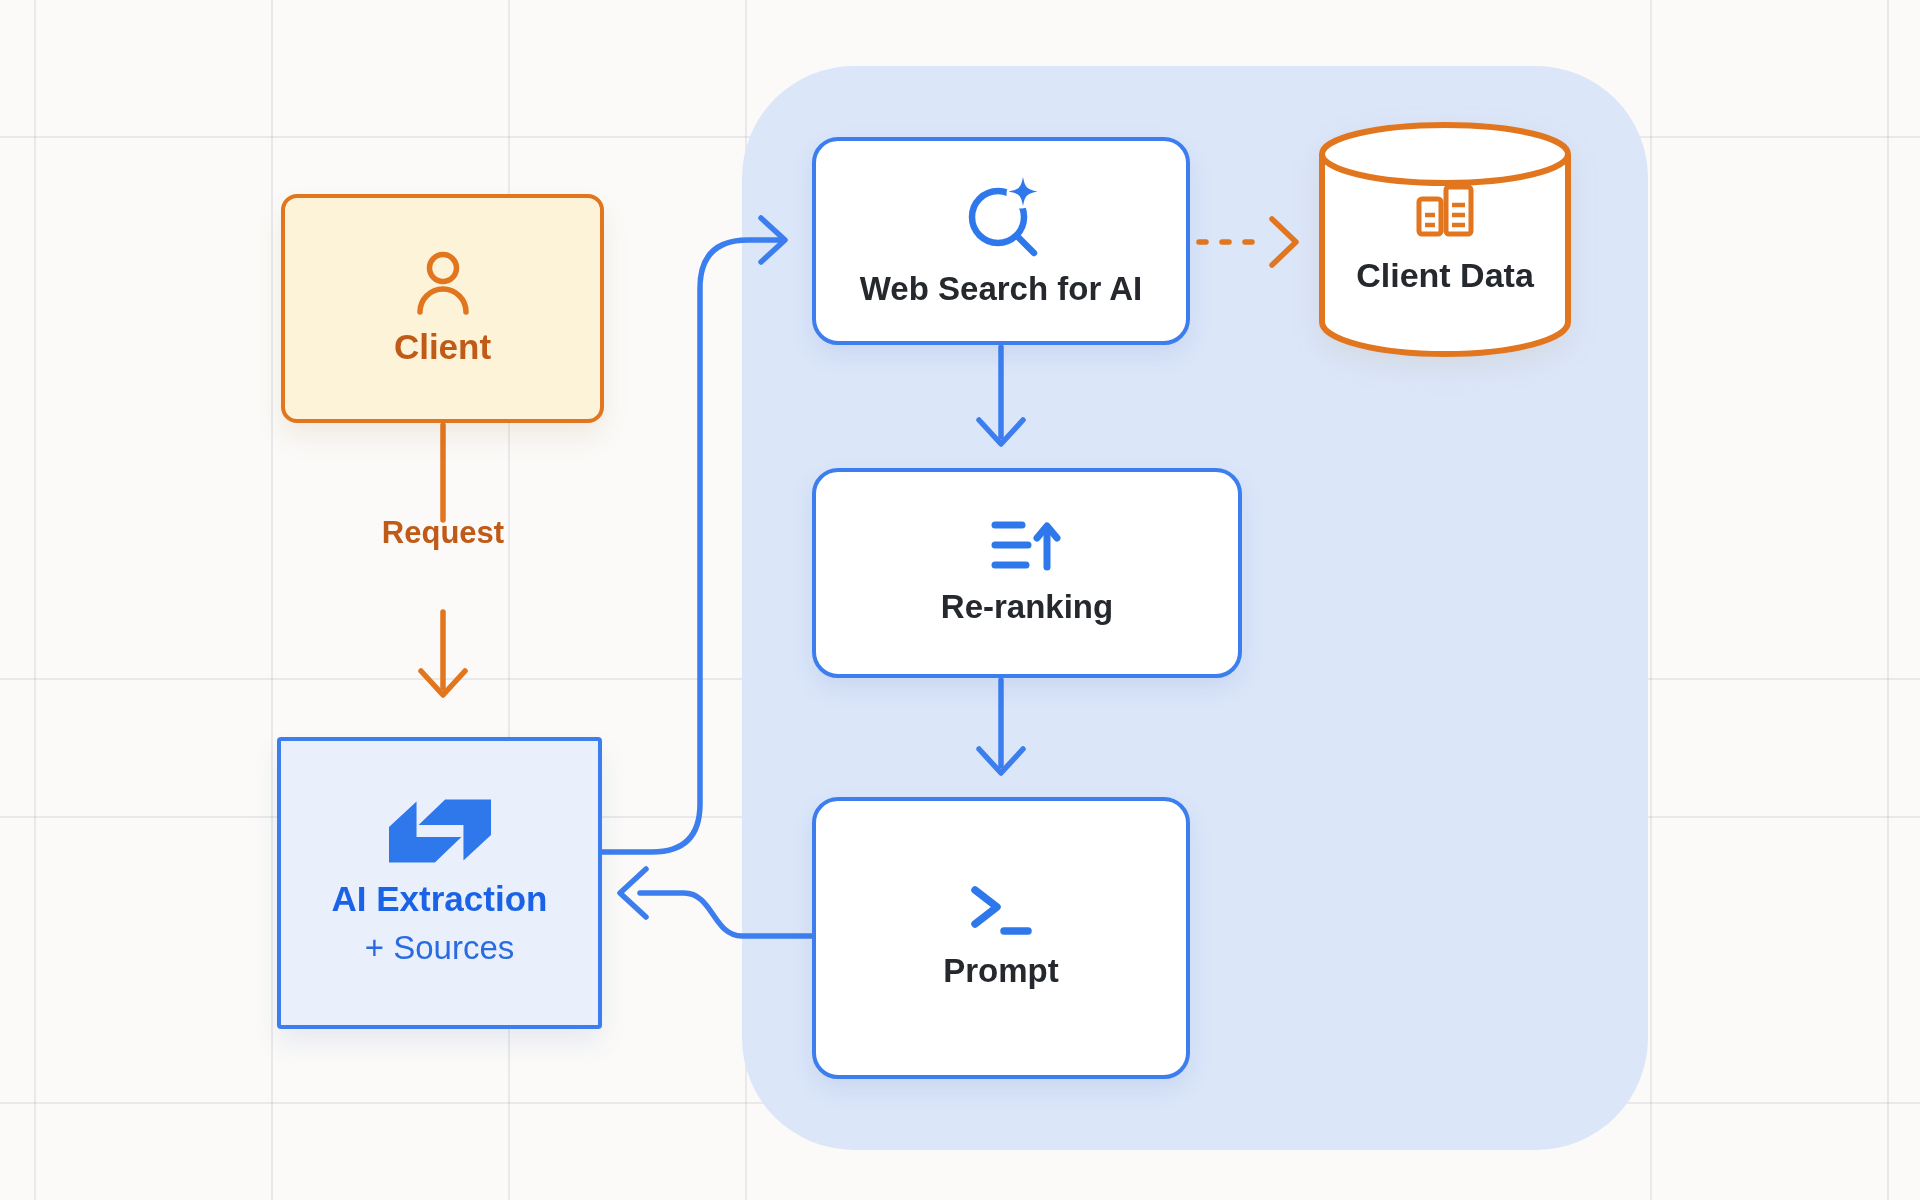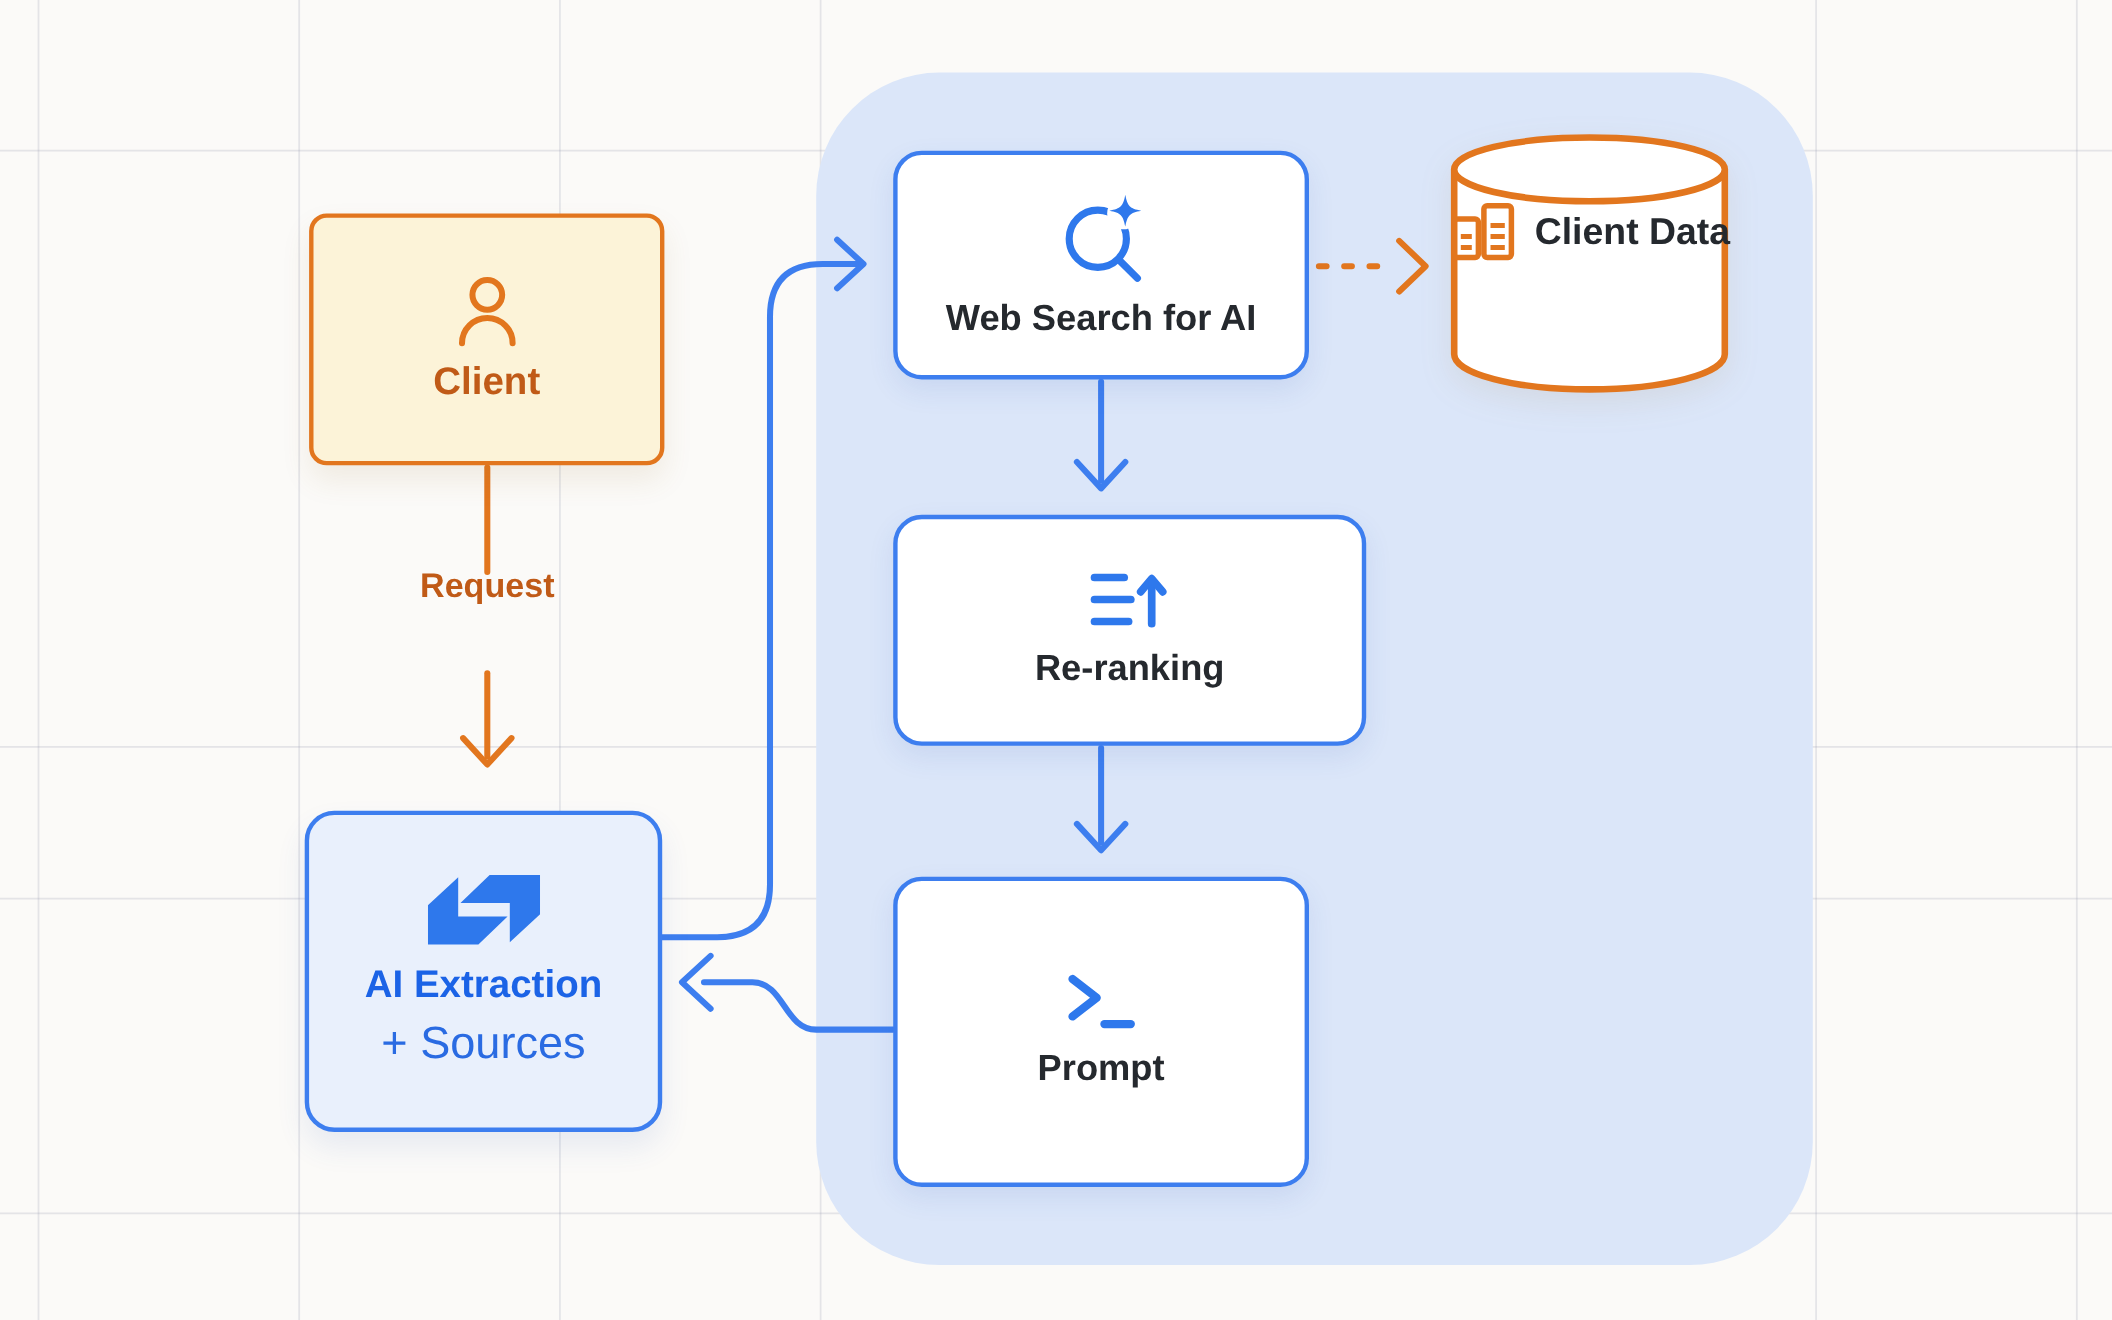--- a/index.html
+++ b/index.html
@@ -17,39 +17,39 @@
   .edges{position:absolute;inset:0;z-index:2;pointer-events:none;}
   .node{position:absolute;z-index:3;display:flex;flex-direction:column;align-items:center;justify-content:center;box-sizing:border-box;text-align:center;}
   .node-client{
     left:281px;top:194px;width:323px;height:229px;
     background:#FCF3D8;border:4.5px solid #E2761E;border-radius:16px;
     gap:10px;box-shadow:0 14px 26px rgba(150,110,40,.10);
   }
   .node-client .label{font-size:35px;font-weight:700;color:#C05A17;}
   .node-ai{
     left:277px;top:737px;width:325px;height:292px;
-    background:#E9F0FC;border:4.5px solid #3D7EEF;border-radius:27px;
+    background:#E9F0FC;border:4.5px solid #3D7EEF;border-radius:4px;
     gap:6px;box-shadow:0 14px 26px rgba(60,100,190,.10);
   }
   .node-ai .title{font-size:35px;font-weight:700;color:#1B63E6;margin-top:10px;}
-  .node-ai .subtitle{font-size:41px;font-weight:400;color:#2A6BE2;margin-top:4px;}
+  .node-ai .subtitle{font-size:33px;font-weight:400;color:#2A6BE2;margin-top:4px;}
   .node-step{
     background:#FFFFFF;border:4px solid #3D7EEF;border-radius:26px;
     box-shadow:0 10px 24px rgba(50,90,180,.10);gap:10px;
   }
   .node-web{left:812px;top:137px;width:378px;height:208px;}
   .node-rank{left:812px;top:468px;width:430px;height:210px;}
   .node-prompt{left:812px;top:797px;width:378px;height:282px;gap:12px;}
   .node-step .label{font-size:33px;font-weight:700;color:#25292E;line-height:1.32;}
   .cylinder{
     left:1317px;top:120px;width:256px;height:240px;
     justify-content:flex-start;filter:drop-shadow(0 10px 14px rgba(150,110,40,.10));
   }
   .cyl-shape{position:absolute;inset:0;}
-  .cyl-content{position:relative;margin-top:62px;display:flex;flex-direction:row;align-items:center;gap:16px;}
+  .cyl-content{position:relative;margin-top:62px;display:flex;flex-direction:column;align-items:center;gap:16px;}
   .cylinder .label{font-size:34px;font-weight:700;color:#25292E;}
   .edge-label{
     position:absolute;left:443px;top:515px;transform:translateX(-50%);
     z-index:3;font-size:31px;font-weight:700;color:#C05A17;white-space:nowrap;
   }
   .icon{line-height:0;}
 </style>
 </head>
 <body>
 

